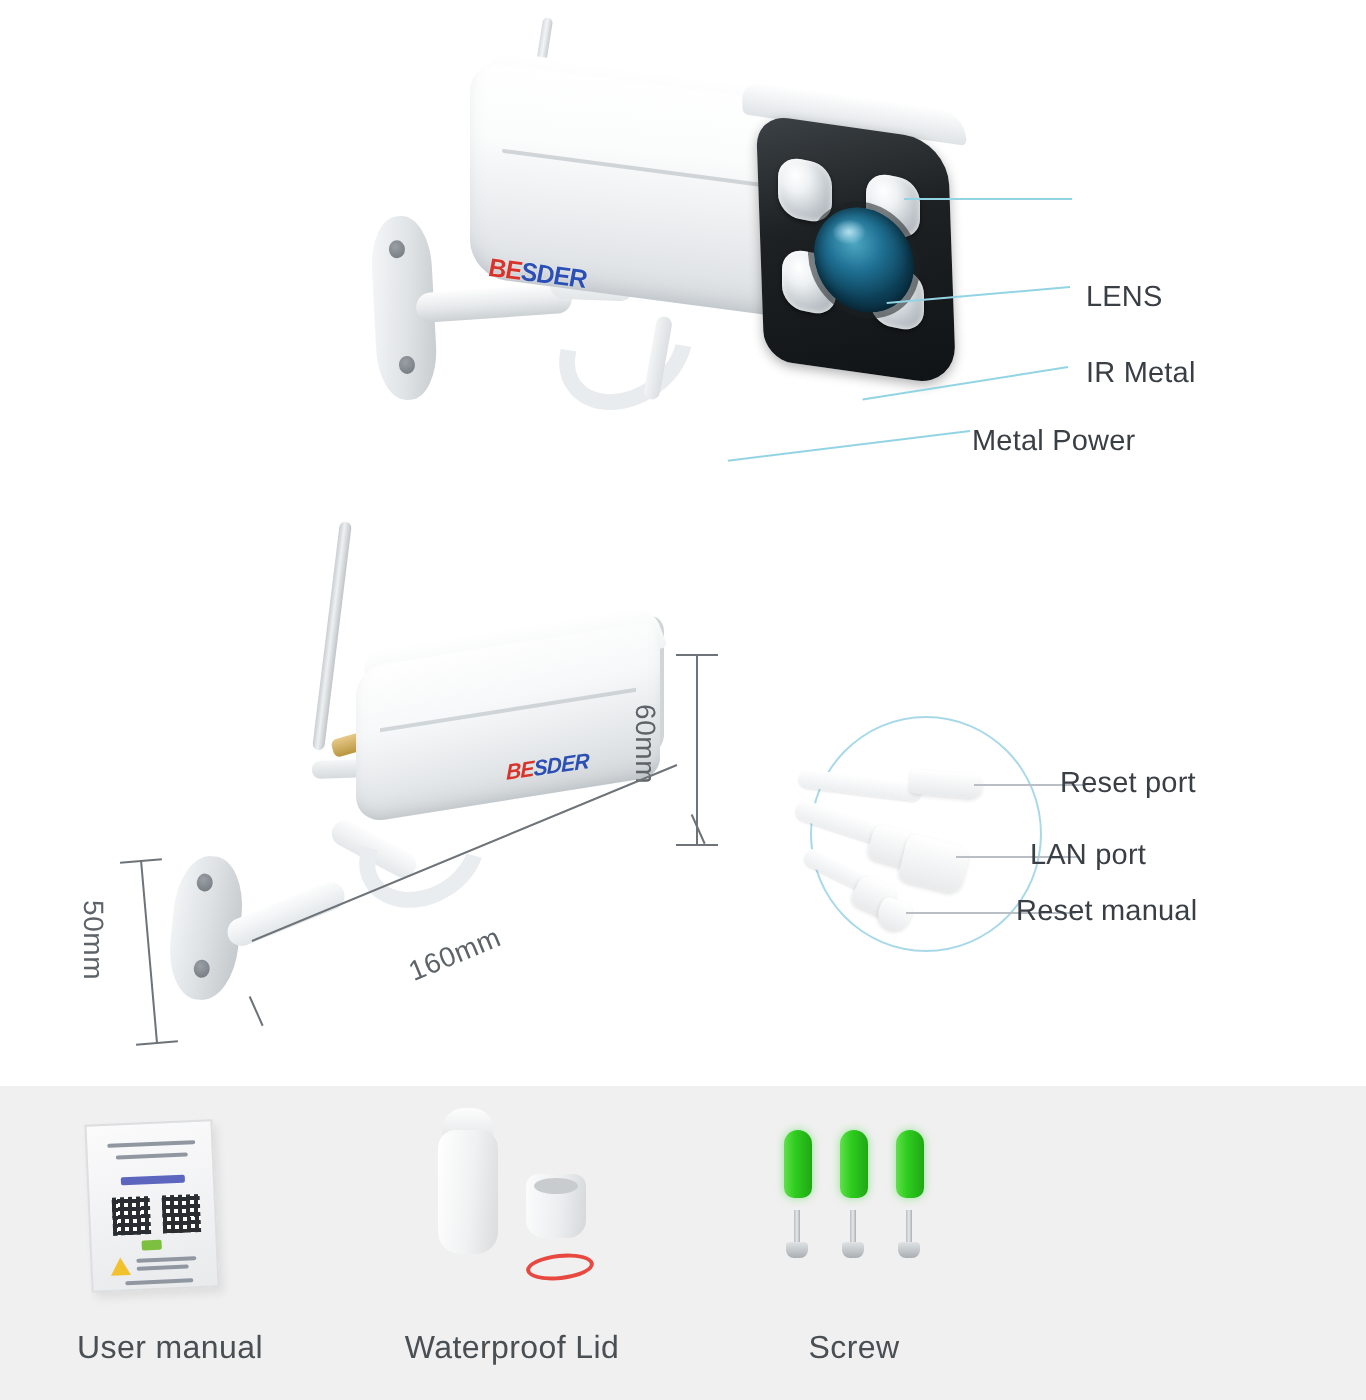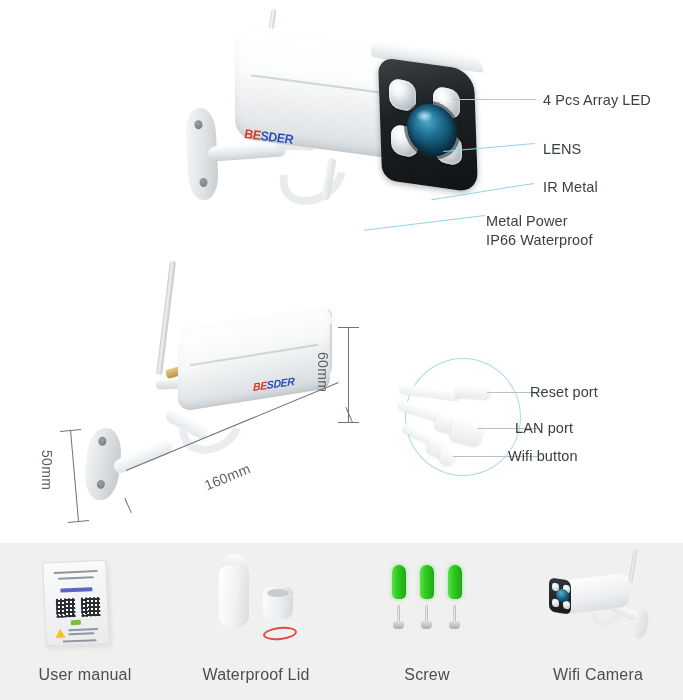--- a/index.html
+++ b/index.html
@@ -462,25 +462,23 @@
     <div class="led led-br"></div>
     <div class="lens1"></div>
     <div class="lens1-glint"></div>
   </div>
 
   <div class="lead" style="left:452px; top:99px;  width:84px;"></div>
   <div class="lead" style="left:443px; top:143px; width:92px; transform:rotate(-5deg); transform-origin:right center;"></div>
   <div class="lead" style="left:430px; top:183px; width:104px; transform:rotate(-9deg); transform-origin:right center;"></div>
   <div class="lead" style="left:363px; top:215px; width:122px; transform:rotate(-7deg); transform-origin:right center;"></div>
 
-  <div class="callout-label" style="left:543px; top:91px;">4 Pcs Array LED</div>
   <div class="callout-label" style="left:543px; top:140px;">LENS</div>
   <div class="callout-label" style="left:543px; top:178px;">IR Metal</div>
   <div class="callout-label" style="left:486px; top:212px;">Metal Power</div>
-  <div class="callout-label" style="left:486px; top:231px;">IP66 Waterproof</div>
 
   <div class="abs" id="cam2">
     <div class="antenna2"></div>
     <div class="ant2-base"></div>
     <div class="conn2"></div>
 
     <div class="wallplate2">
       <div class="plate-hole" style="left:10px;top:9px;"></div>
       <div class="plate-hole" style="left:13px;top:52px;"></div>
     </div>
@@ -525,21 +523,21 @@
     <div class="plug" style="left:22px; top:82px; width:20px; height:16px; border-radius:5px; transform:rotate(24deg);"></div>
     <div class="plug" style="left:34px; top:92px; width:16px; height:15px; border-radius:4px 4px 8px 8px; transform:rotate(22deg);"></div>
   </div>
 
   <div class="lead lead-gray" style="left:487px; top:392px; width:56px;"></div>
   <div class="lead lead-gray" style="left:478px; top:428px; width:62px;"></div>
   <div class="lead lead-gray" style="left:453px; top:456px; width:85px;"></div>
 
   <div class="callout-label" style="left:530px; top:383px;">Reset port</div>
   <div class="callout-label" style="left:515px; top:419px;">LAN port</div>
-  <div class="callout-label" style="left:508px; top:447px;">Wifi button</div>
+  <div class="callout-label" style="left:508px; top:447px;">Reset manual</div>
 
   <div id="strip">
 
     <div class="acc" style="left:0px;">
       <div class="manual">
         <div class="m-line" style="left:10px; top:9px;  width:44px;"></div>
         <div class="m-line" style="left:14px; top:15px; width:36px;"></div>
         <div class="m-line" style="left:16px; top:26px; width:32px; height:4px; background:#5d66bf;"></div>
         <div class="qr" style="left:11px; top:36px;"></div>
         <div class="qr" style="left:36px; top:36px;"></div>
@@ -567,29 +565,15 @@
 
     <div class="acc" style="left:171px;">
       <div class="lid-cap"></div>
       <div class="lid-body"></div>
       <div class="lid-ring"></div>
       <div class="lid-ring-in"></div>
       <div class="o-ring"></div>
       <div class="acc-label">Waterproof Lid</div>
     </div>
 
-    <div class="acc" style="left:513px;">
-      <div class="mc-ant"></div>
-      <div class="mc-plate"></div>
-      <div class="mc-arm"></div>
-      <div class="mc-loop"></div>
-      <div class="mc-body"></div>
-      <div class="mc-face"></div>
-      <div class="mc-led" style="left:39px; top:40px;"></div>
-      <div class="mc-led" style="left:50px; top:42px;"></div>
-      <div class="mc-led" style="left:39px; top:56px;"></div>
-      <div class="mc-led" style="left:50px; top:58px;"></div>
-      <div class="mc-lens"></div>
-      <div class="acc-label">Wifi Camera</div>
-    </div>
   </div>
 
 </div>
 
 </body></html>

